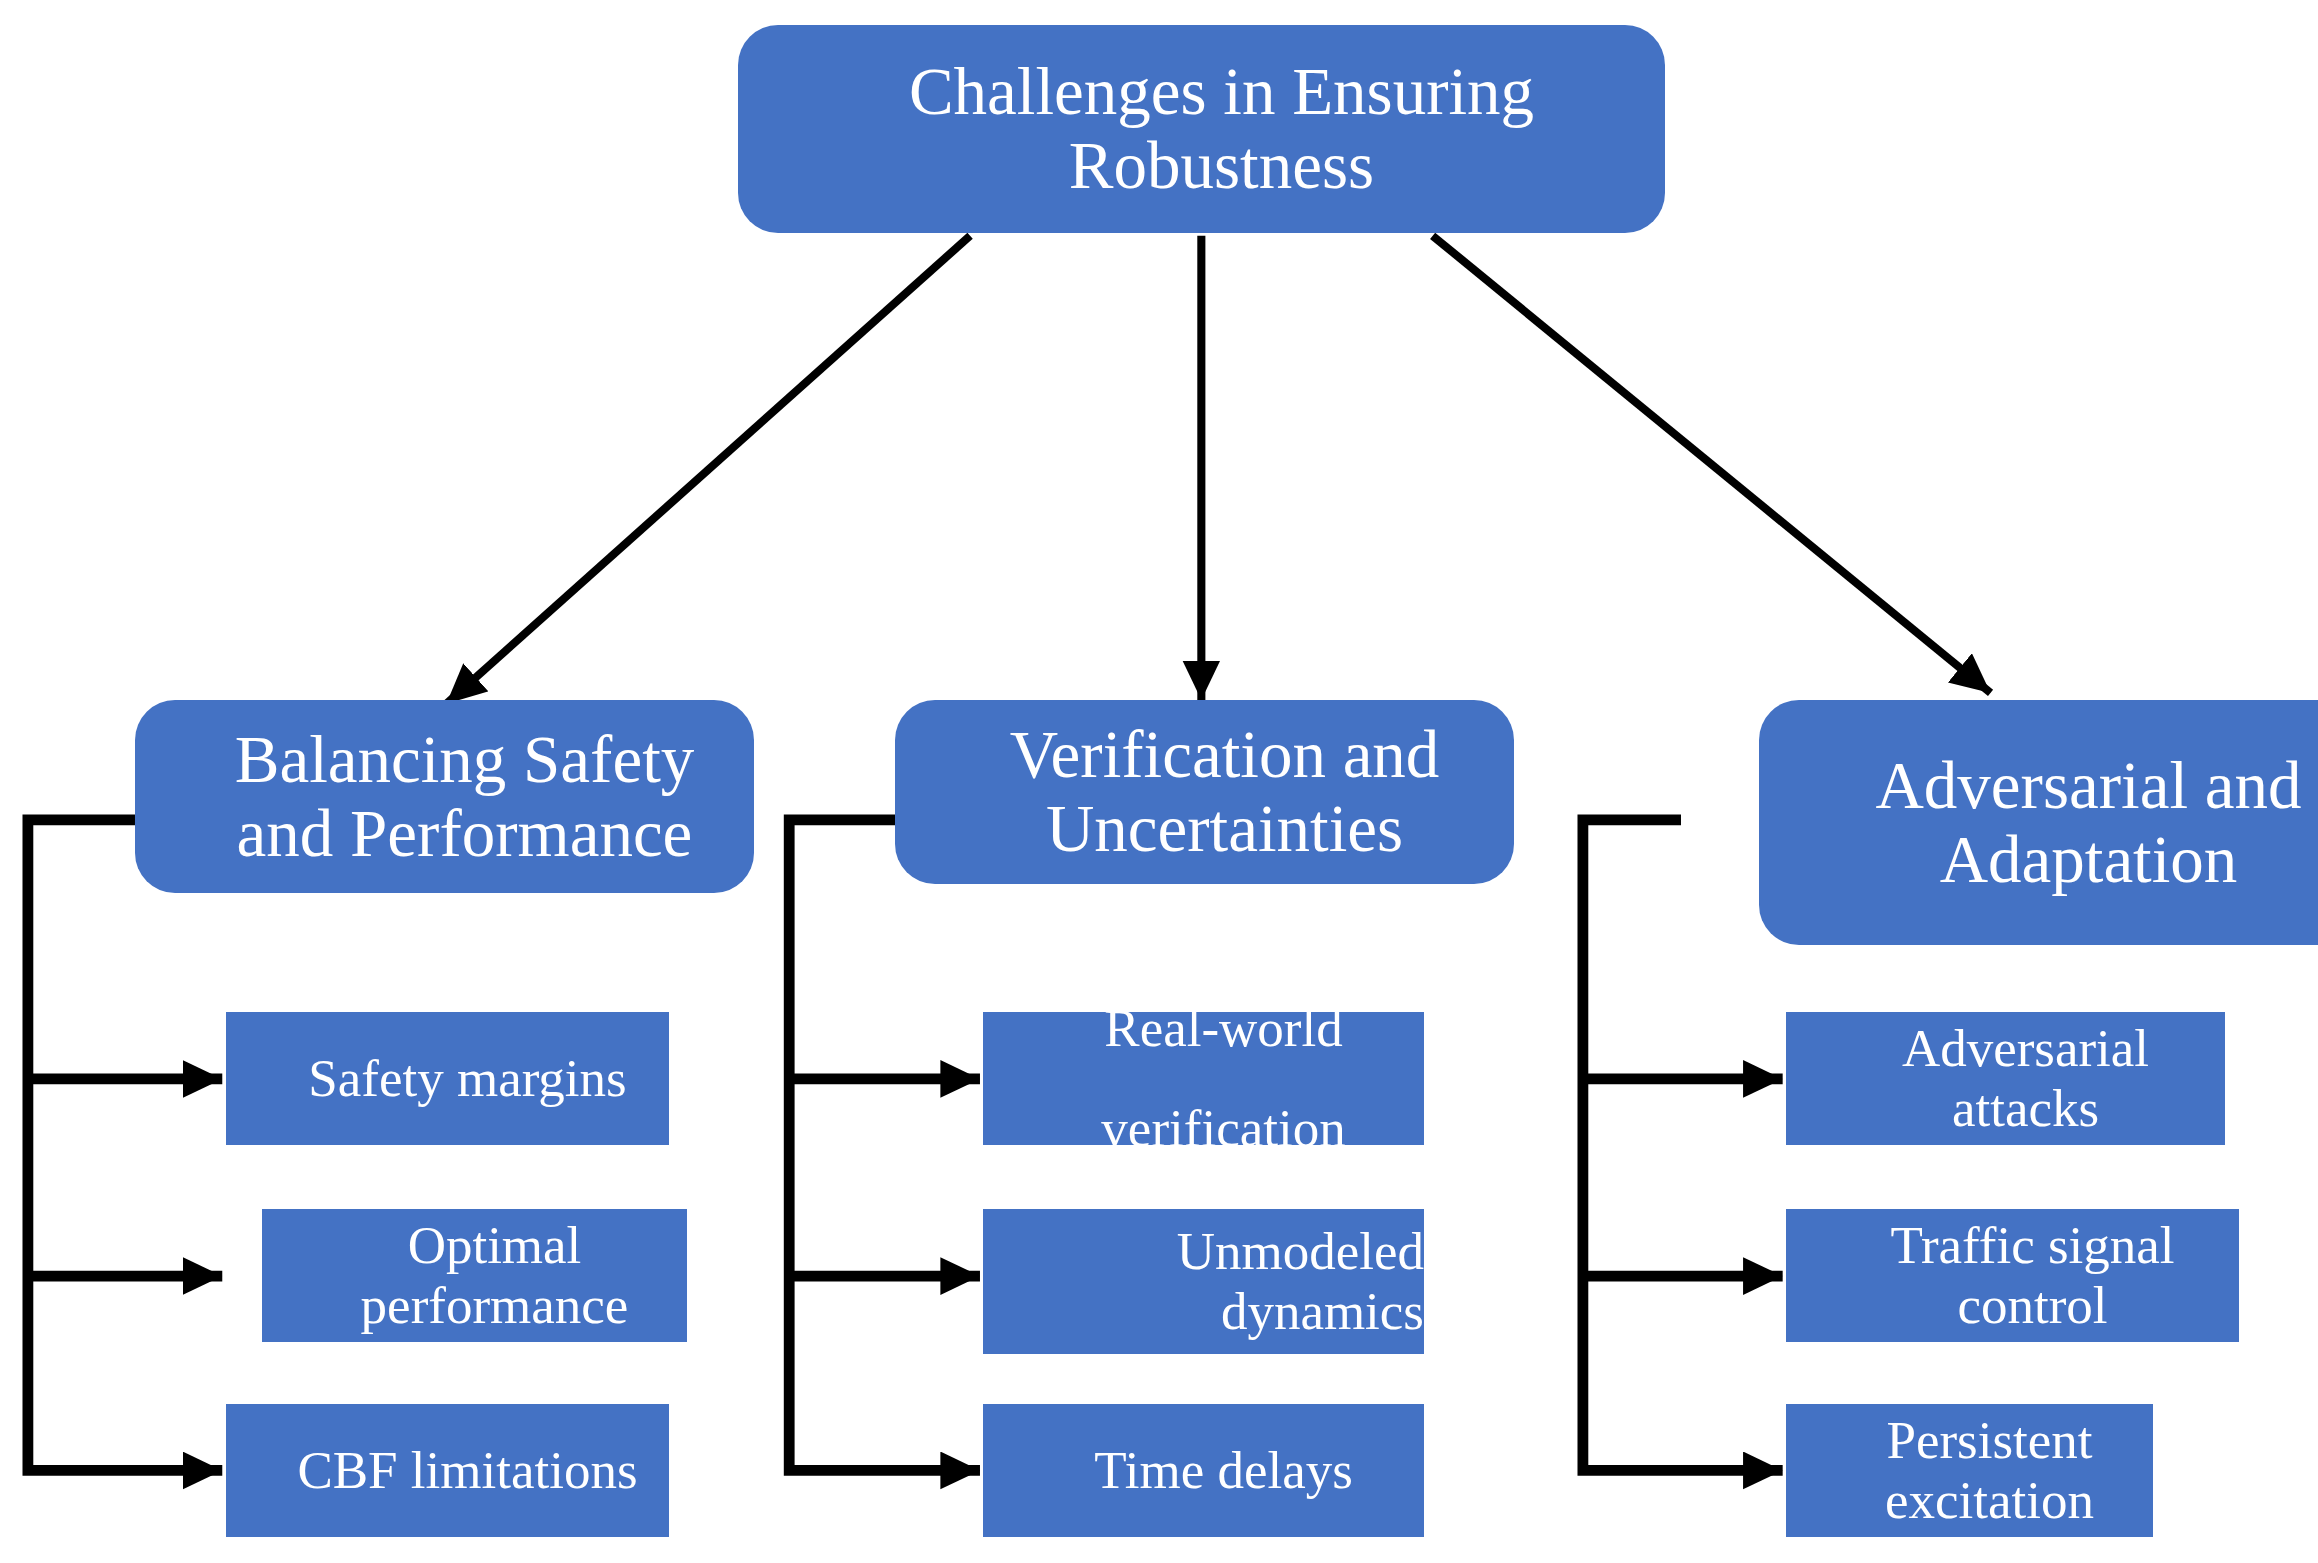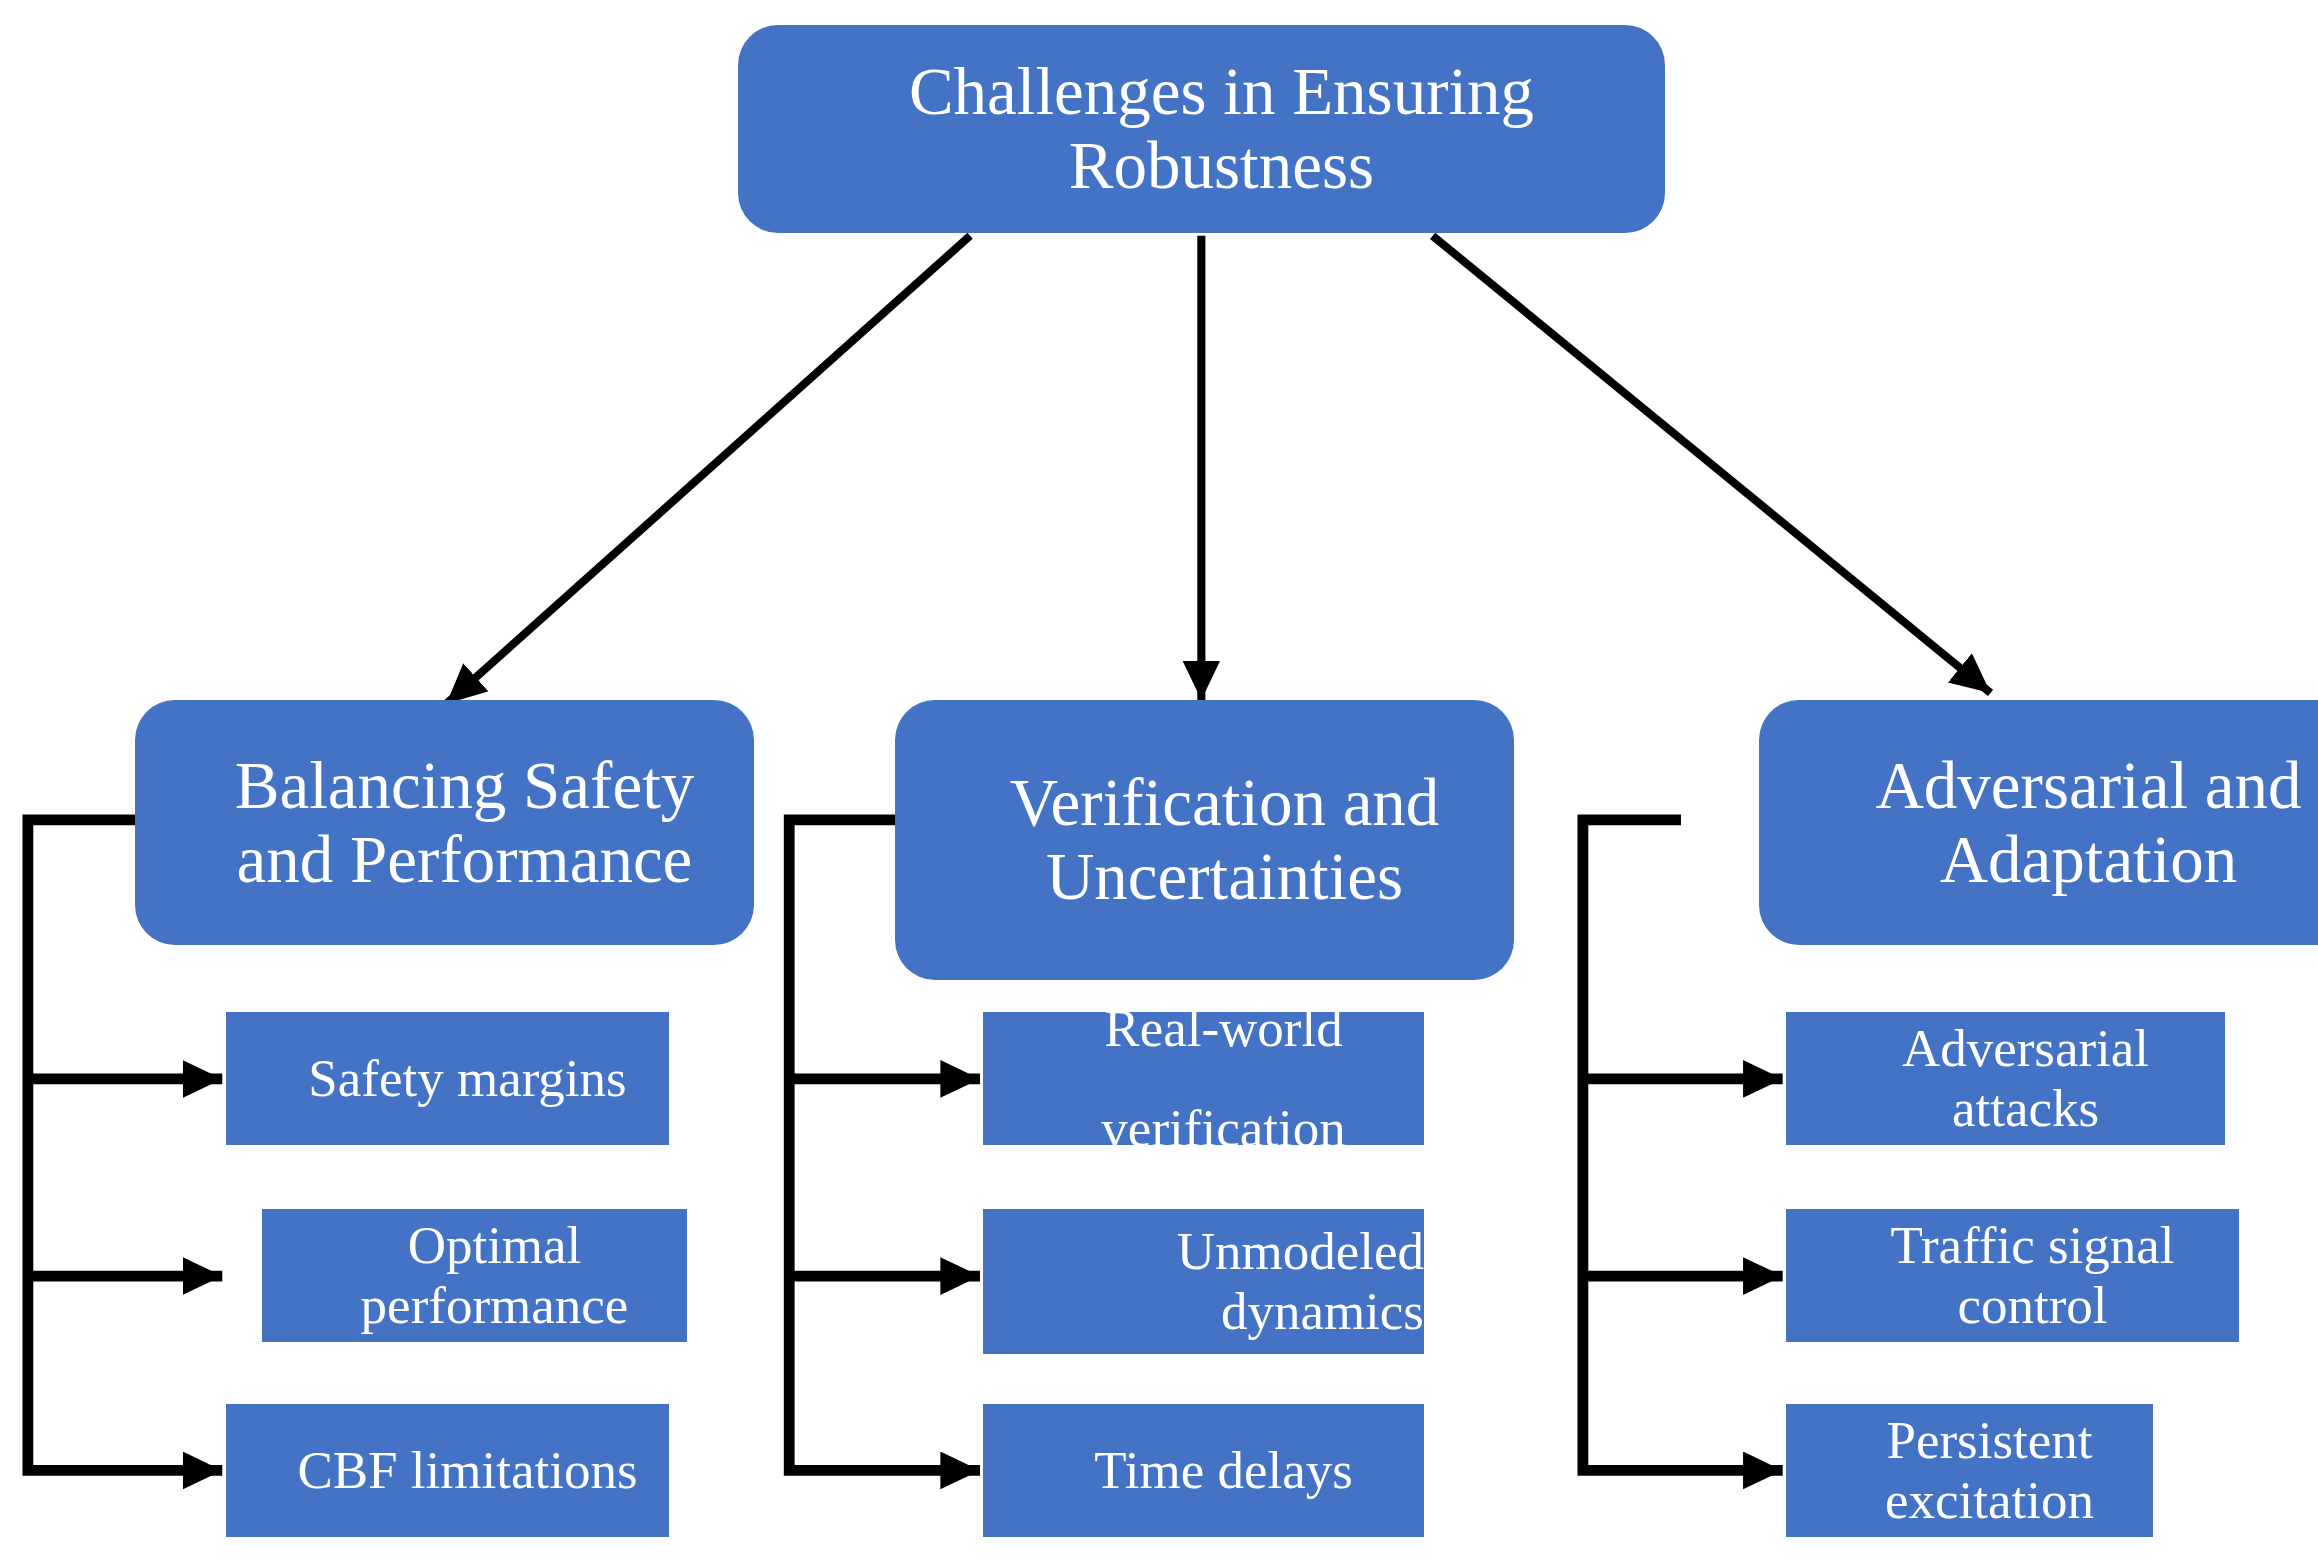--- a/index.html
+++ b/index.html
@@ -83,25 +83,25 @@
     <path class="conn thick" d="M 1868,911 L 1759,911 L 1759,1634 L 1981,1634" marker-end="url(#ah)"></path>
     <line class="conn thick" x1="1759" y1="1199" x2="1981" y2="1199" marker-end="url(#ah)"></line>
     <line class="conn thick" x1="1759" y1="1418" x2="1981" y2="1418" marker-end="url(#ah)"></line>
   </svg>
 
   <div class="node round" style="left:738px;top:25px;width:927px;height:208px;">
     <span class="line">Challenges in Ensuring</span>
     <span class="line">Robustness</span>
   </div>
 
-  <div class="node round" style="left:135px;top:700px;width:619px;height:245px;">
+  <div class="node round" style="left:135px;top:700px;width:619px;height:193px;">
     <span class="line">Balancing Safety</span>
     <span class="line">and Performance</span>
   </div>
-  <div class="node round" style="left:895px;top:700px;width:619px;height:280px;">
+  <div class="node round" style="left:895px;top:700px;width:619px;height:184px;">
     <span class="line">Verification and</span>
     <span class="line">Uncertainties</span>
   </div>
   <div class="node round" style="left:1759px;top:700px;width:619px;height:245px;">
     <span class="line">Adversarial and</span>
     <span class="line">Adaptation</span>
   </div>
 
   <div class="node sharp" style="left:226px;top:1012px;width:443px;height:133px;">
     <span class="line">Safety margins</span>

